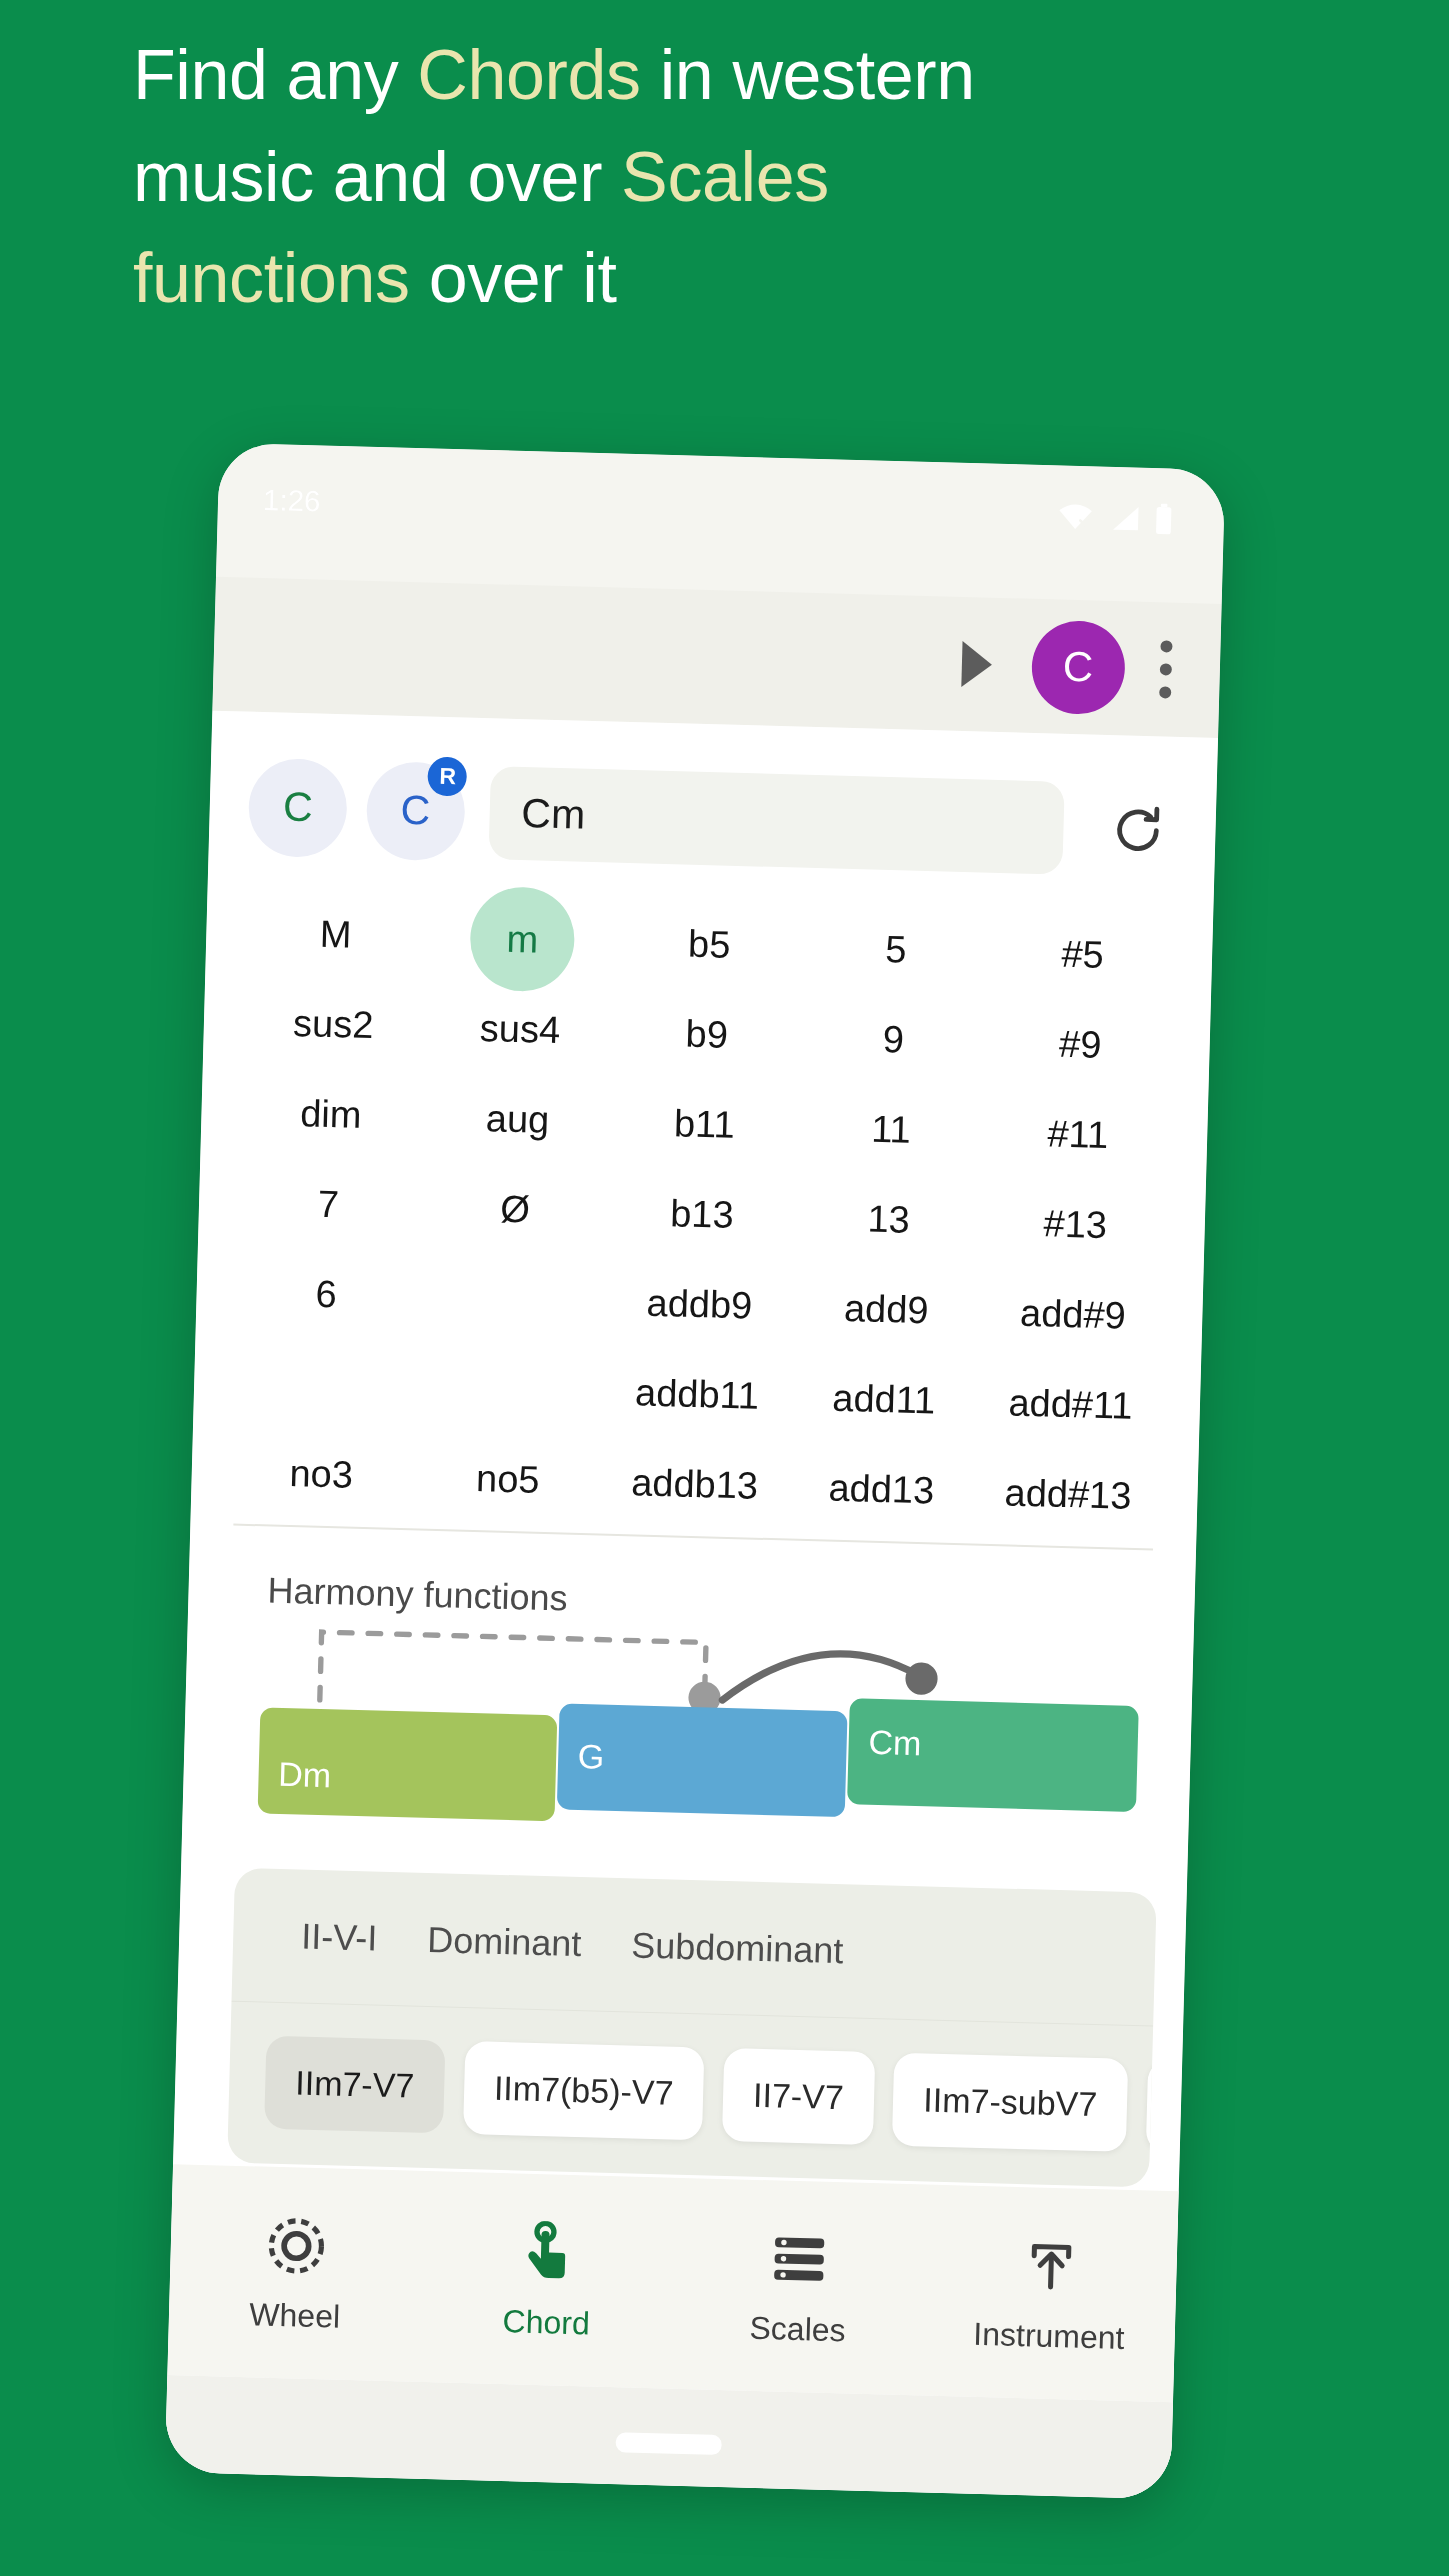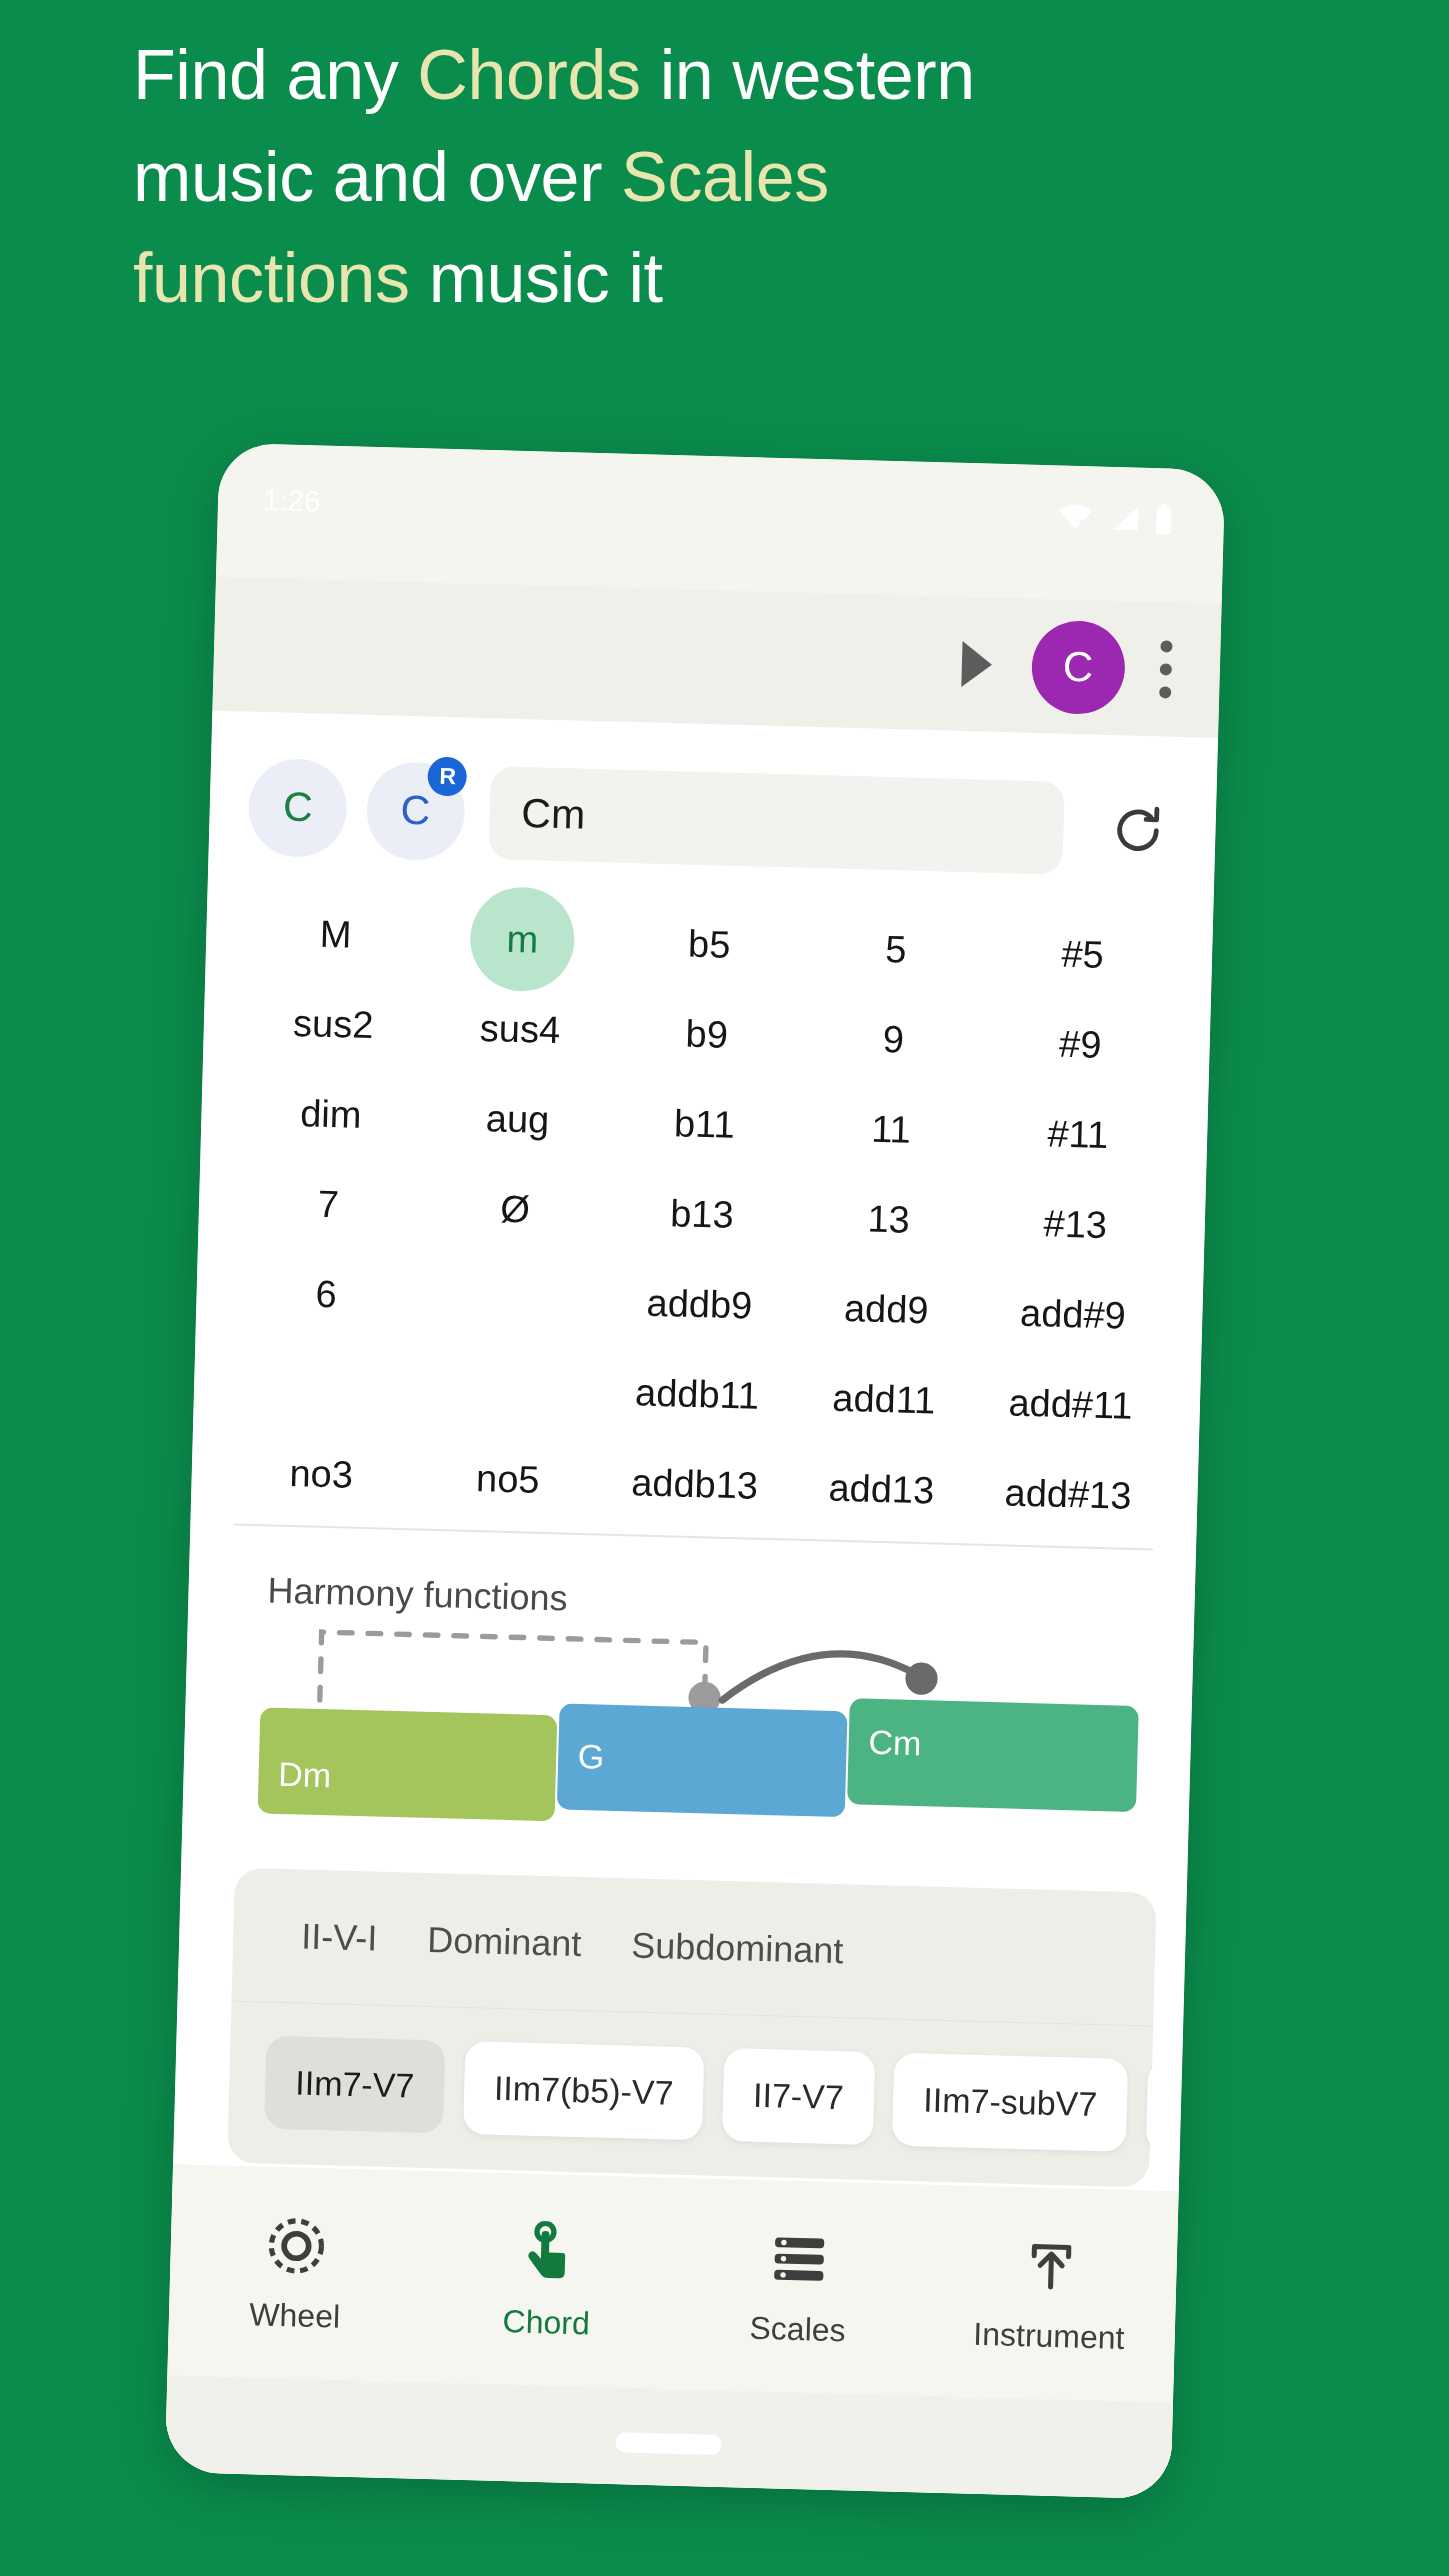--- a/index.html
+++ b/index.html
@@ -197,21 +197,21 @@
     position:absolute;left:50%;transform:translateX(-50%);bottom:32px;
     width:106px;height:19.7px;border-radius:9.8px;background:#ffffff;
   }
 </style>
 </head>
 <body>
 
 <div id="headline">
   <span>Find any </span><span class="hl">Chords</span><span> in western</span><br>
   <span>music and over </span><span class="hl">Scales</span><br>
-  <span class="hl">functions</span><span> music it</span>
+  <span class="hl">functions</span><span> over it</span>
 </div>
 
 <div id="phone-wrap">
 <div id="phone">
 
   <div id="statusbar">
     <div id="clock">1:26</div>
     <div id="sb-icons">
       <svg class="sb-ic" width="39" height="30" viewBox="0 0 24 18">
         <path d="M12 16.5 L2 5.2 A15 15 0 0 1 22 5.2 Z" fill="#ffffff" opacity="0.95"></path>

